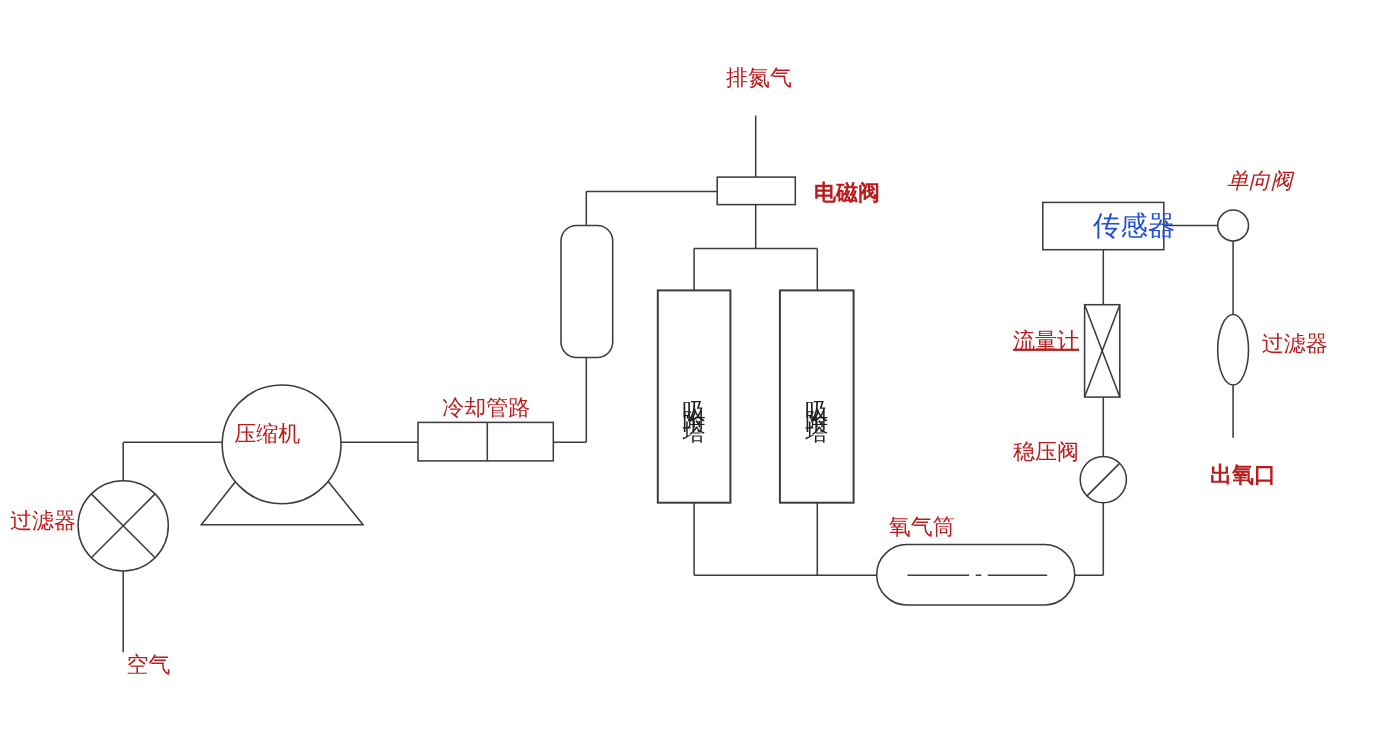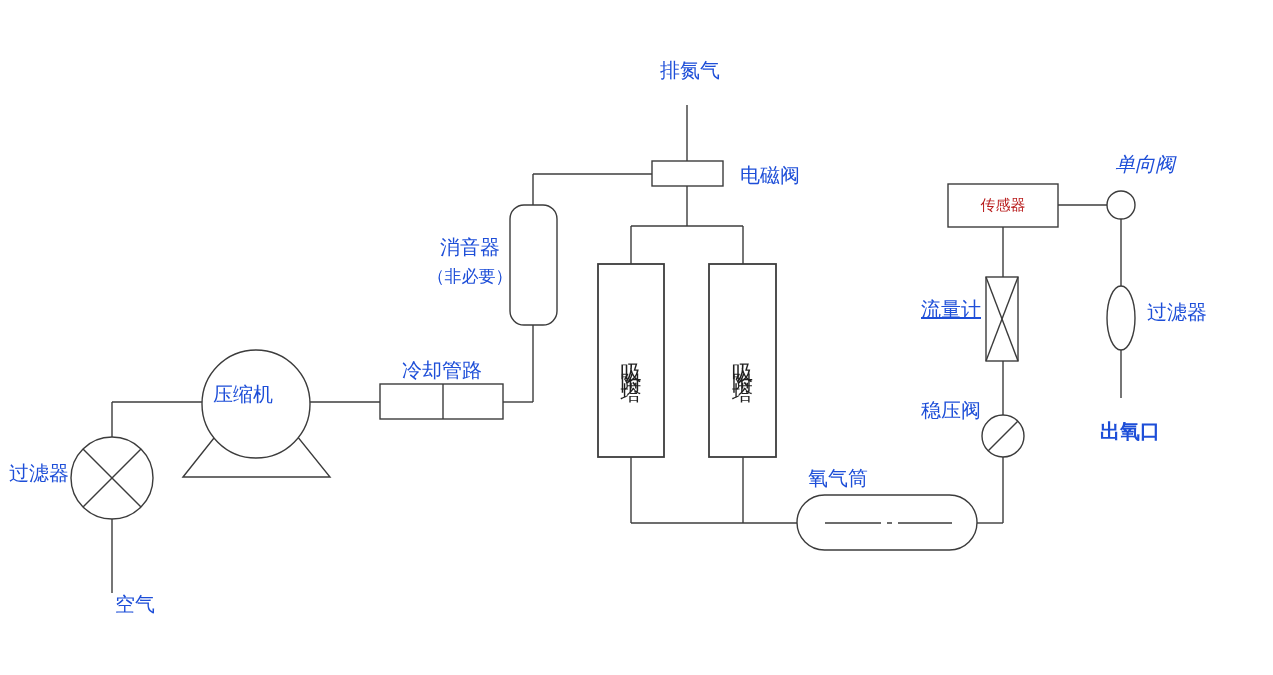--- a/index.html
+++ b/index.html
@@ -8,43 +8,44 @@
     width: 1273px;
     height: 675px;
     background: #ffffff;
     font-family: "DejaVu Sans", sans-serif;
     overflow: hidden;
   }
   #diagram-svg { position: absolute; left: 0; top: 0; }
   .lbl {
     position: absolute;
     font-size: 20px;
-    color: #1d4ed8;
+    color: #b91c1c;
     white-space: nowrap;
     line-height: 1.2;
   }
   .lbl-center { text-align: center; }
   .tower-label {
     position: absolute;
     display: flex;
     align-items: center;
     justify-content: center;
     writing-mode: vertical-rl;
     text-orientation: upright;
     letter-spacing: 9px;
     font-size: 21px;
     color: #1f1f1f;
   }
   .box-label {
     position: absolute;
     display: flex;
     align-items: center;
     justify-content: center;
-    font-size: 15px;
-    color: #b91c1c;
+    font-size: 25px;
+    color: #1d4ed8;
+    margin-left: 28px;
   }
   .muffler-note { font-size: 17px; margin-top: 7px; }
 </style>
 </head>
 <body>
 
 <div id="stage">
 
   <svg id="diagram-svg" width="1273" height="675" viewBox="0 0 1273 675" fill="none" stroke="#3c3c3c" stroke-width="1.4">
 
@@ -121,28 +122,24 @@
   </svg>
 
   <div class="lbl" style="left:9px; top:461px;">过滤器</div>
 
   <div class="lbl" style="left:91px; top:592px;margin-left:24px;">空气</div>
 
   <div class="lbl" style="left:213px; top:382px;">压缩机</div>
 
   <div class="lbl" style="left:402px; top:358px;">冷却管路</div>
 
-  <div class="lbl lbl-center" style="left:420px; top:235px; width:100px;">
-    <div>消音器</div>
-    <div class="muffler-note">（非必要）</div>
-  </div>
 
   <div class="lbl" style="left:660px; top:58px;">排氮气</div>
 
-  <div class="lbl" style="left:740px; top:163px;">电磁阀</div>
+  <div class="lbl" style="left:740px; top:163px;font-weight:bold;">电磁阀</div>
 
   <div class="tower-label" style="left:598px; top:264px; width:66px; height:193px;">吸附塔</div>
 
   <div class="tower-label" style="left:709px; top:264px; width:67px; height:193px;">吸附塔</div>
 
   <div class="lbl" style="left:808px; top:466px;">氧气筒</div>
 
   <div class="lbl" style="left:921px; top:398px;">稳压阀</div>
 
   <div class="lbl" style="left:921px; top:297px;text-decoration:underline;">流量计</div>

